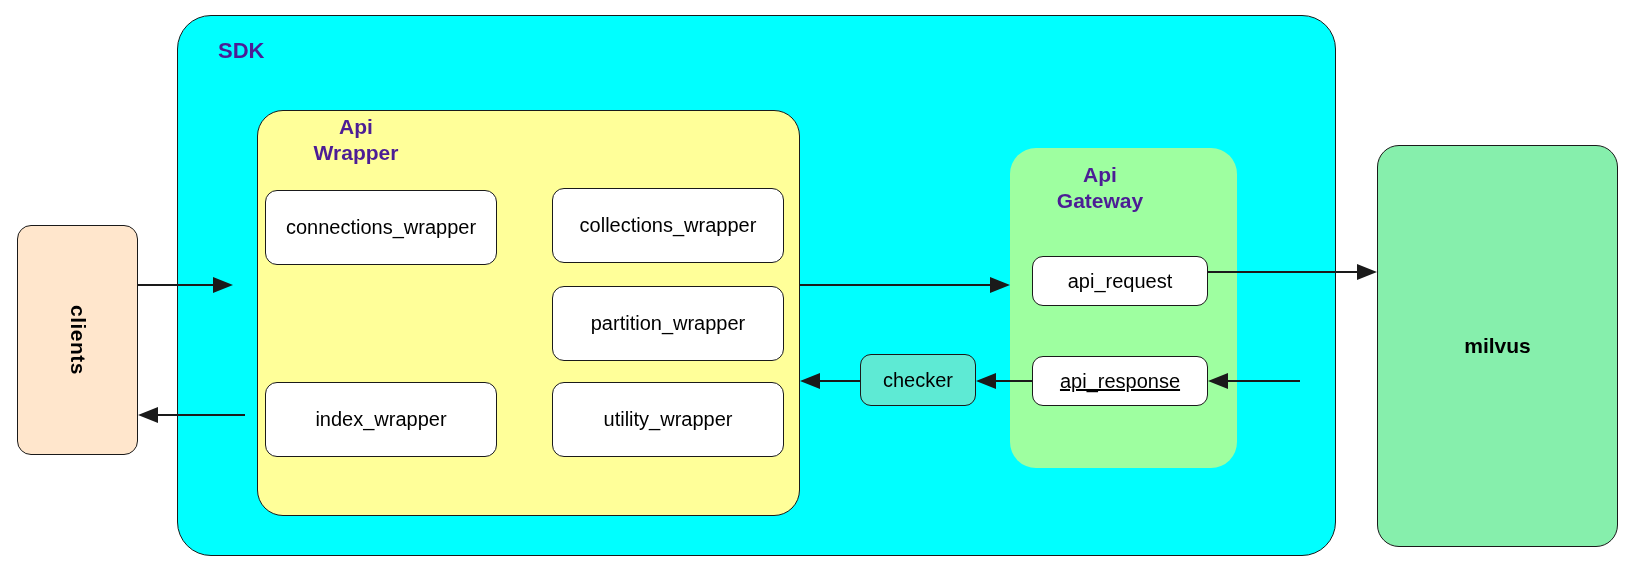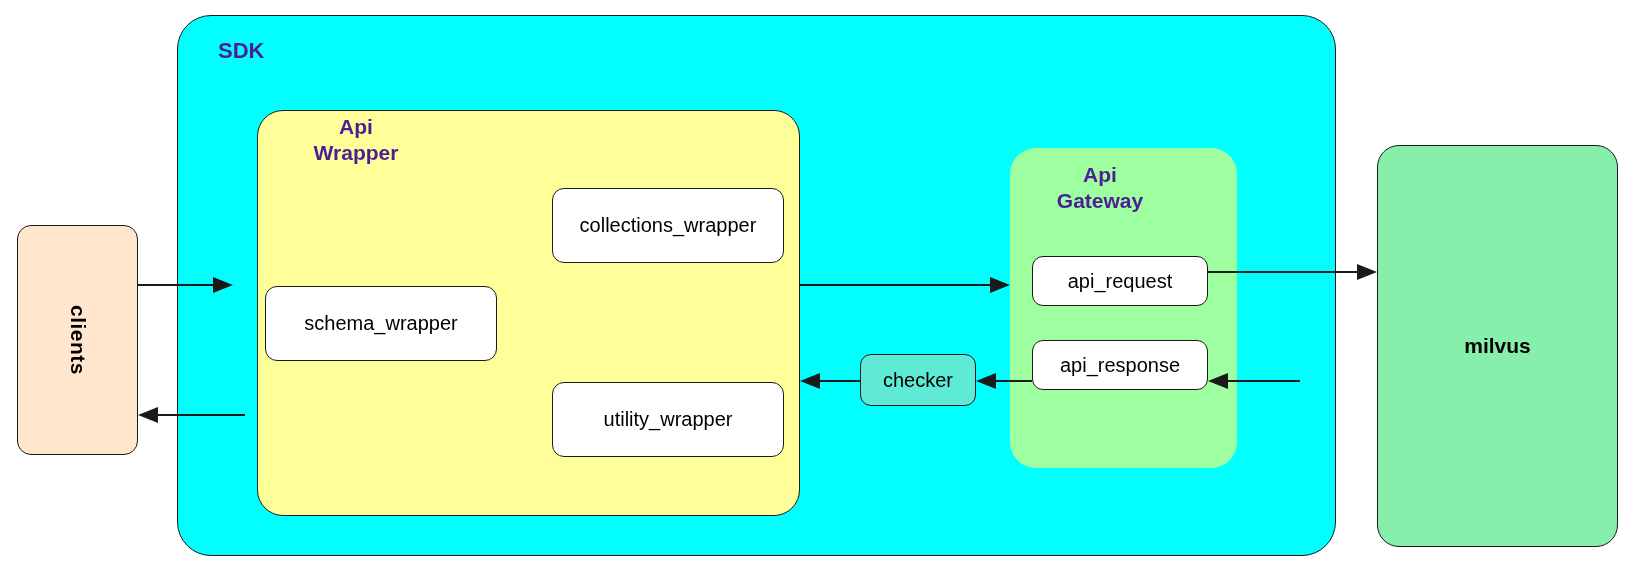--- a/index.html
+++ b/index.html
@@ -105,21 +105,21 @@
   }
 
   .gateway-box {
     background: #ffffff;
     border-radius: 11px;
     font-size: 20px;
     width: 176px;
     height: 50px;
   }
   #api-request  { left: 1032px; top: 256px; }
-  #api-response { left: 1032px; top: 340px; }
+  #api-response { left: 1032px; top: 356px; text-decoration: underline; }
 
   #checker-node {
     left: 860px; top: 354px;
     width: 116px; height: 52px;
     background: #5eead4;
     border-radius: 11px;
     font-size: 20px;
   }
 
   #milvus-node {
@@ -150,22 +150,24 @@
 
 <div id="canvas">
 
   <div class="node" id="sdk-container"></div>
   <div class="container-label" id="sdk-label">SDK</div>
 
   <div class="node" id="api-wrapper-container"></div>
   <div class="container-label" id="api-wrapper-label">Api
 Wrapper</div>
 
+  <div class="node wrapper-box" id="w-connections">connections_wrapper</div>
   <div class="node wrapper-box" id="w-collections">collections_wrapper</div>
-  <div class="node wrapper-box" id="w-schema">schema_wrapper</div>
+  <div class="node wrapper-box" id="w-partition">partition_wrapper</div>
+  <div class="node wrapper-box" id="w-index">index_wrapper</div>
   <div class="node wrapper-box" id="w-utility">utility_wrapper</div>
 
   <div class="node" id="api-gateway-container"></div>
   <div class="container-label" id="api-gateway-label">Api
 Gateway</div>
 
   <div class="node gateway-box" id="api-request">api_request</div>
   <div class="node gateway-box" id="api-response">api_response</div>
 
   <div class="node" id="checker-node">checker</div>

